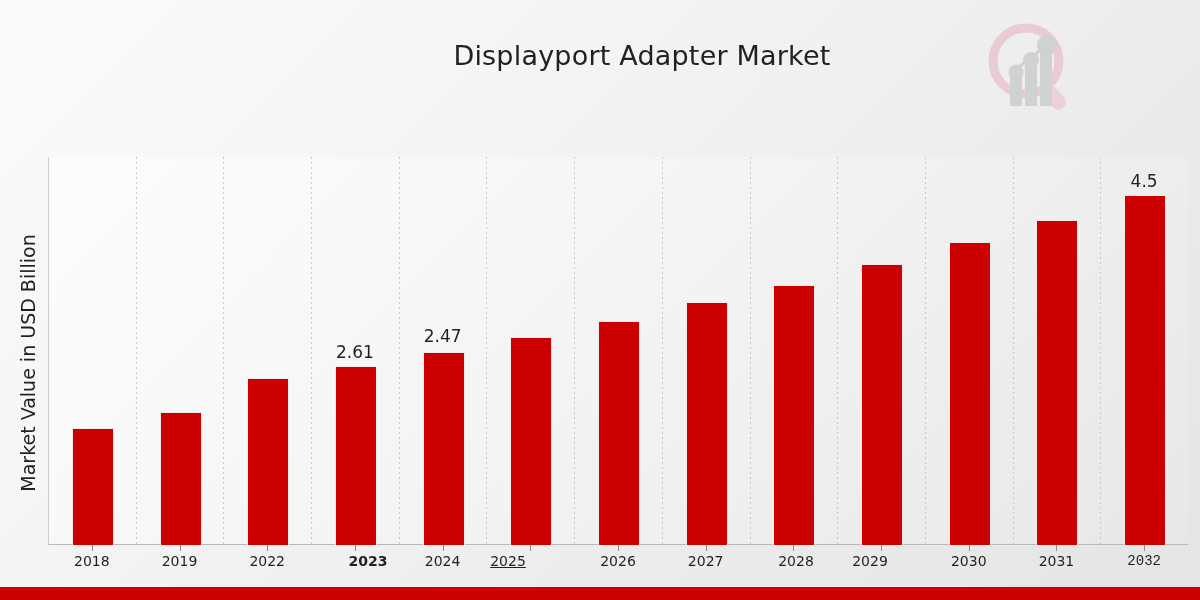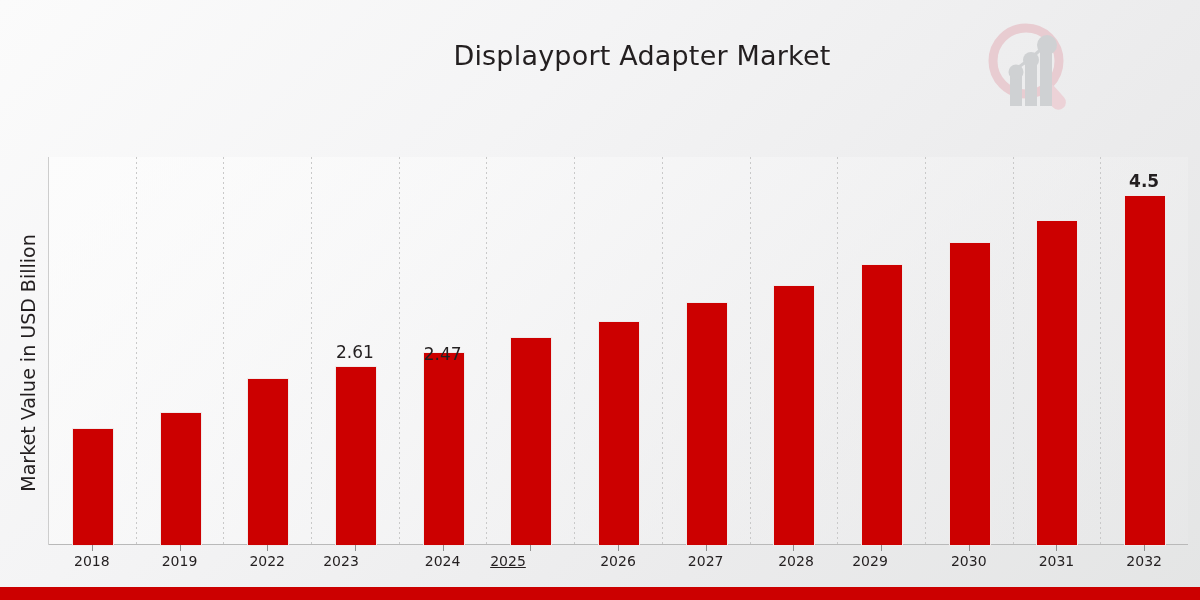--- a/index.html
+++ b/index.html
@@ -189,54 +189,54 @@
   <div id="axis-line"></div>
   <div id="axis-line-left"></div>
 
   <div id="bars-layer">
       <div class="bar" title="2018: 1.5" style="left: 71.8462px; top: 428px; height: 116px; background: rgb(204, 0, 0);"></div>
       <div class="bar" title="2019: 1.7" style="left: 159.538px; top: 412px; height: 132px; background: rgb(204, 0, 0);"></div>
       <div class="bar" title="2022: 2.14" style="left: 247.231px; top: 378px; height: 166px; background: rgb(204, 0, 0);"></div>
       <div class="bar" title="2023: 2.29" style="left: 334.923px; top: 366px; height: 178px; background: rgb(204, 0, 0);"></div>
       <div class="bar-value" style="left: 319.923px; top: 342px;">2.61</div>
       <div class="bar" title="2024: 2.47" style="left: 422.615px; top: 352px; height: 192px; background: rgb(204, 0, 0);"></div>
-      <div class="bar-value" style="left: 407.615px; top: 344px;">2.47</div>
+      <div class="bar-value" style="left: 407.615px; top: 326px;">2.47</div>
       <div class="bar" title="2025: 2.67" style="left: 510.308px; top: 337px; height: 207px; background: rgb(204, 0, 0);"></div>
       <div class="bar" title="2026: 2.87" style="left: 598px; top: 321px; height: 223px; background: rgb(204, 0, 0);"></div>
       <div class="bar" title="2027: 3.12" style="left: 685.692px; top: 302px; height: 242px; background: rgb(204, 0, 0);"></div>
       <div class="bar" title="2028: 3.34" style="left: 773.385px; top: 285px; height: 259px; background: rgb(204, 0, 0);"></div>
       <div class="bar" title="2029: 3.61" style="left: 861.077px; top: 264px; height: 280px; background: rgb(204, 0, 0);"></div>
       <div class="bar" title="2030: 3.89" style="left: 948.769px; top: 242px; height: 302px; background: rgb(204, 0, 0);"></div>
       <div class="bar" title="2031: 4.18" style="left: 1036.46px; top: 220px; height: 324px; background: rgb(204, 0, 0);"></div>
       <div class="bar" title="2032: 4.5" style="left: 1124.15px; top: 195px; height: 349px; background: rgb(204, 0, 0);"></div>
-      <div class="bar-value" style="left: 1109.15px; top: 171px; font-weight: bold;">4.5</div>
+      <div class="bar-value" style="left: 1109.15px; top: 171px;">4.5</div>
     </div>
   <div id="ticks-layer">
       <div class="tick-mark" style="left: 91.8462px;"></div>
       <div class="tick-label" style="left: 56.8462px;">2018</div>
       <div class="tick-mark" style="left: 179.538px;"></div>
       <div class="tick-label" style="left: 144.538px;">2019</div>
       <div class="tick-mark" style="left: 267.231px;"></div>
       <div class="tick-label" style="left: 232.231px;">2022</div>
       <div class="tick-mark" style="left: 354.923px;"></div>
-      <div class="tick-label" style="left: 306px;">2023</div>
+      <div class="tick-label" style="left: 333px; font-weight: bold;">2023</div>
       <div class="tick-mark" style="left: 442.615px;"></div>
       <div class="tick-label" style="left: 407.615px;">2024</div>
       <div class="tick-mark" style="left: 530.308px;"></div>
       <div class="tick-label" style="left: 473px; text-decoration: underline;">2025</div>
       <div class="tick-mark" style="left: 618px;"></div>
       <div class="tick-label" style="left: 583px;">2026</div>
       <div class="tick-mark" style="left: 705.692px;"></div>
       <div class="tick-label" style="left: 670.692px;">2027</div>
       <div class="tick-mark" style="left: 793.385px;"></div>
       <div class="tick-label" style="left: 761px;">2028</div>
       <div class="tick-mark" style="left: 881.077px;"></div>
       <div class="tick-label" style="left: 835px;">2029</div>
       <div class="tick-mark" style="left: 968.769px;"></div>
       <div class="tick-label" style="left: 933.769px;">2030</div>
       <div class="tick-mark" style="left: 1056.46px;"></div>
       <div class="tick-label" style="left: 1021.46px;">2031</div>
       <div class="tick-mark" style="left: 1144.15px;"></div>
-      <div class="tick-label" style="left: 1109.15px;">2032</div>
+      <div class="tick-label" style="left: 1109.15px; font-family: Liberation Mono, monospace;">2032</div>
     </div>
 
   <div id="footer-band"></div>
 </div>
 
 </body></html>

